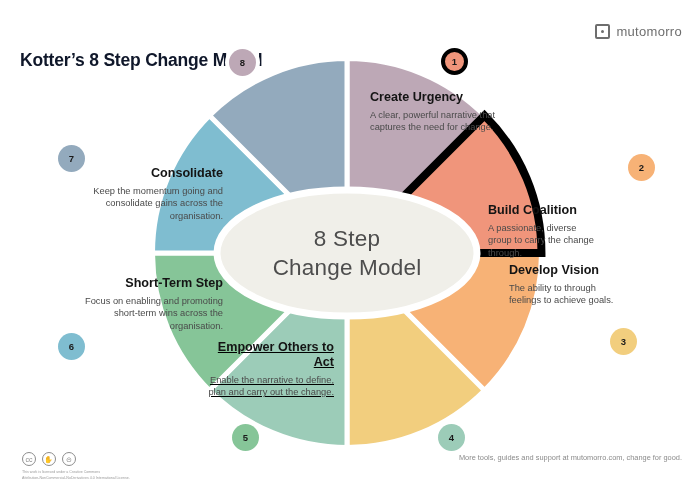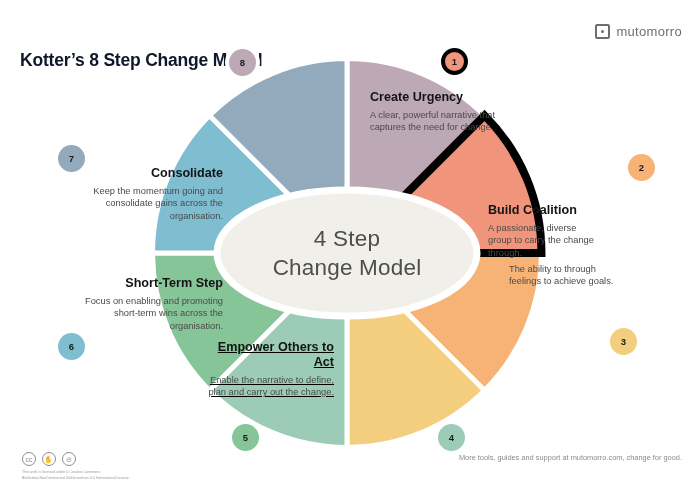--- a/index.html
+++ b/index.html
@@ -117,36 +117,37 @@
 
       <path d="M 347 253 L 347 58.5 A 194.5 194.5 0 0 1 484.5 115.5 Z" transform="rotate(315 347 253)" fill="#93aabd" stroke="#ffffff" stroke-width="5"></path>
     </g>
 
     <path d="M 347 253 L 347 58.5 A 194.5 194.5 0 0 1 484.5 115.5 Z" transform="rotate(45 347 253)" fill="none" stroke="#000000" stroke-width="8" stroke-linejoin="miter"></path>
 
     <ellipse cx="347" cy="253" rx="130" ry="63" fill="#f0efe9" stroke="#ffffff" stroke-width="7"></ellipse>
   </svg>
 
   <div class="center-label">
-    <span>4 Step</span>
+    <span>8 Step</span>
     <span>Change Model</span>
   </div>
 
 
   <div class="seg-text ta-left" style="left:370px;top:90px;width:160px;">
     <p class="seg-title">Create Urgency</p>
     <p class="seg-desc">A clear, powerful narrative that captures the need for change.</p>
   </div>
 
   <div class="seg-text ta-left" style="left:488px;top:155px;width:108px;margin-top:48px;">
     <p class="seg-title">Build Coalition</p>
     <p class="seg-desc">A passionate, diverse group to carry the change through.</p>
   </div>
 
   <div class="seg-text ta-left" style="left:509px;top:263px;width:108px;">
+    <p class="seg-title">Develop Vision</p>
     <p class="seg-desc">The ability to through feelings to achieve goals.</p>
   </div>
 
 
   <div class="seg-text ta-right" style="left:200px;top:340px;width:134px;text-decoration:underline;">
     <p class="seg-title">Empower Others to Act</p>
     <p class="seg-desc">Enable the narrative to define, plan and carry out the change.</p>
   </div>
 
   <div class="seg-text ta-right" style="left:80px;top:276px;width:143px;">

